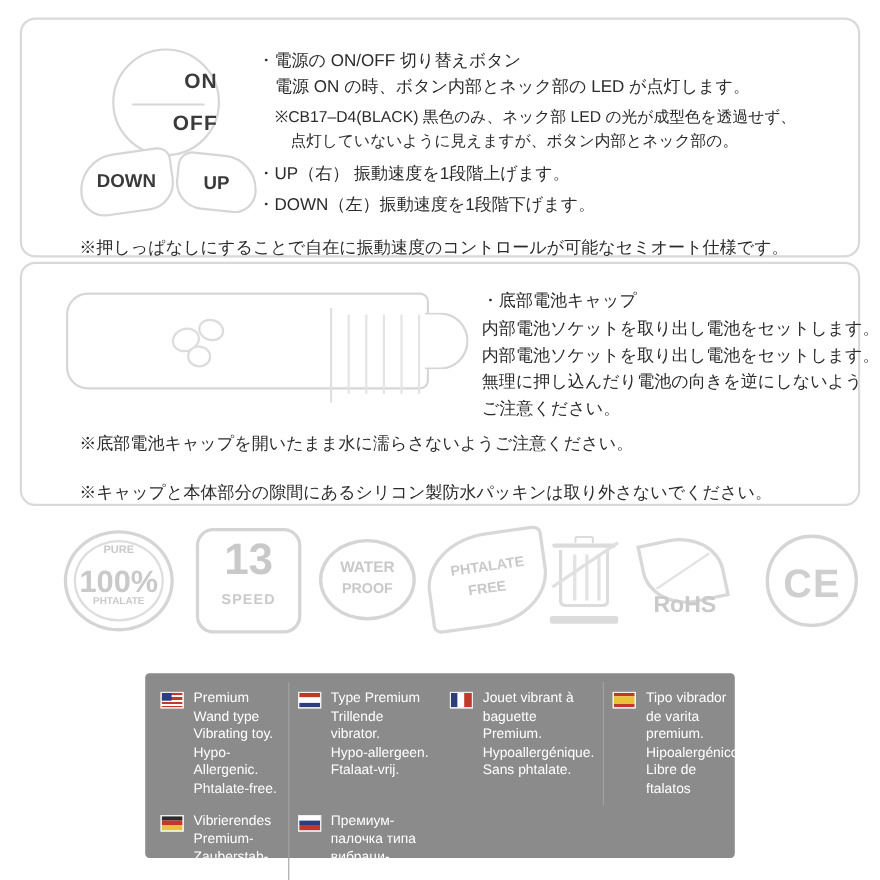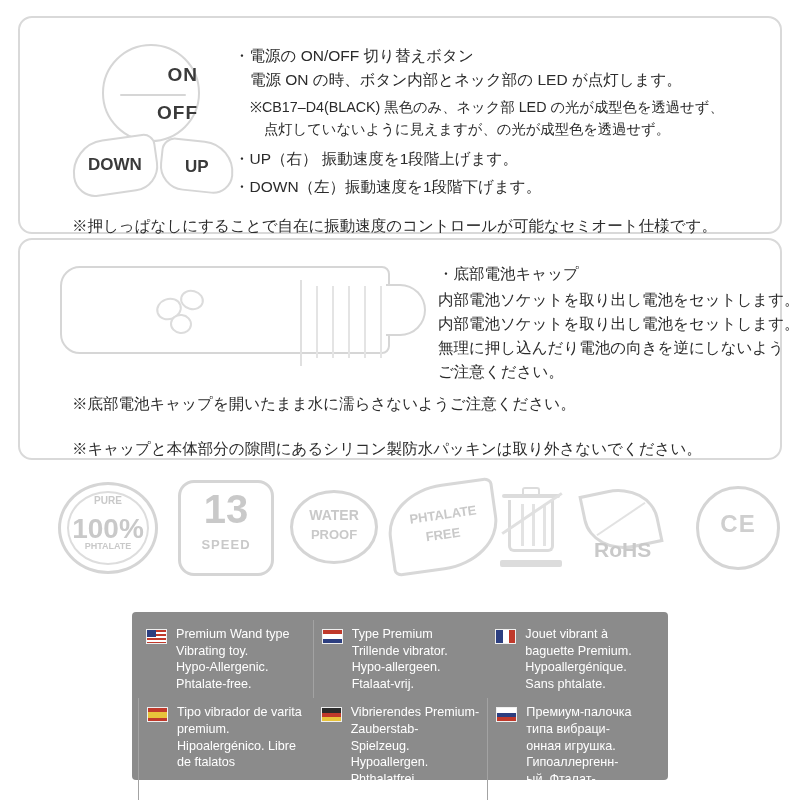--- a/index.html
+++ b/index.html
@@ -226,31 +226,31 @@
     position:absolute; left:0; top:4px; width:74px; height:62px;
     border:3px solid #d8d8d8;
     border-radius: 0 60% 0 60%;
     transform: rotate(-12deg);
   }
   .ic-rohs .vein { position:absolute; left:8px; top:34px; width:58px; height:2px; background:#e2e2e2; transform: rotate(-34deg);}
   .ic-rohs .txt { position:absolute; left:10px; top:54px; font-size:21px; font-weight:bold; color:#c9c9c9; }
 
   .ic-ce { left: 678px; top: 14px; width: 84px; height: 84px; }
   .ic-ce .circ { position:absolute; inset:0; border:3px solid #d5d5d5; border-radius:50%; }
-  .ic-ce .txt { position:absolute; top:24px; left:0; right:0; text-align:center; font-size:24px; font-weight:bold; color:#cfcfcf; letter-spacing:1px;}
+  .ic-ce .txt { position:absolute; top:24px; left:0; right:0; text-align:center; font-size:36px; font-weight:bold; color:#cfcfcf; letter-spacing:1px;}
 
   
   #lang-table {
     position: absolute;
     left: 132px; top: 612px;
     width: 536px; height: 168px;
     background: #8b8b8b;
     border-radius: 4px;
     display: grid;
-    grid-template-columns: 1fr 1fr 1fr;
+    grid-template-columns: 1fr 1fr 1fr 1fr;
     grid-template-rows: 1fr 1fr 1fr;
     padding: 8px 6px;
     gap: 0;
   }
   .lang-cell {
     display: flex;
     align-items: flex-start;
     padding: 6px 8px 6px 8px;
     color: #ffffff;
   }
@@ -323,21 +323,21 @@
       </div>
       <div class="up-shape">
         <span>UP</span>
       </div>
     </div>
 
     <div class="txt-block" id="p1-text">
       <div class="jp">・電源の ON/OFF 切り替えボタン</div>
       <div class="jp indent1">電源 ON の時、ボタン内部とネック部の LED が点灯します。</div>
       <div class="jp small indent1" style="margin-top:4px">※CB17–D4(BLACK) 黒色のみ、ネック部 LED の光が成型色を透過せず、</div>
-      <div class="jp small indent2">点灯していないように見えますが、の光が成型色を透過せず。</div>
+      <div class="jp small indent2">点灯していないように見えますが、ボタン内部とネック部の。</div>
       <div class="jp" style="margin-top:7px">・UP（右） 振動速度を1段階上げます。</div>
       <div class="jp" style="margin-top:4px">・DOWN（左）振動速度を1段階下げます。</div>
     </div>
 
     <div class="txt-block" id="p1-note">
       <div class="jp">※押しっぱなしにすることで自在に振動速度のコントロールが可能なセミオート仕様です。</div>
     </div>
   </div>
 
   <div class="panel" id="panel-battery">

